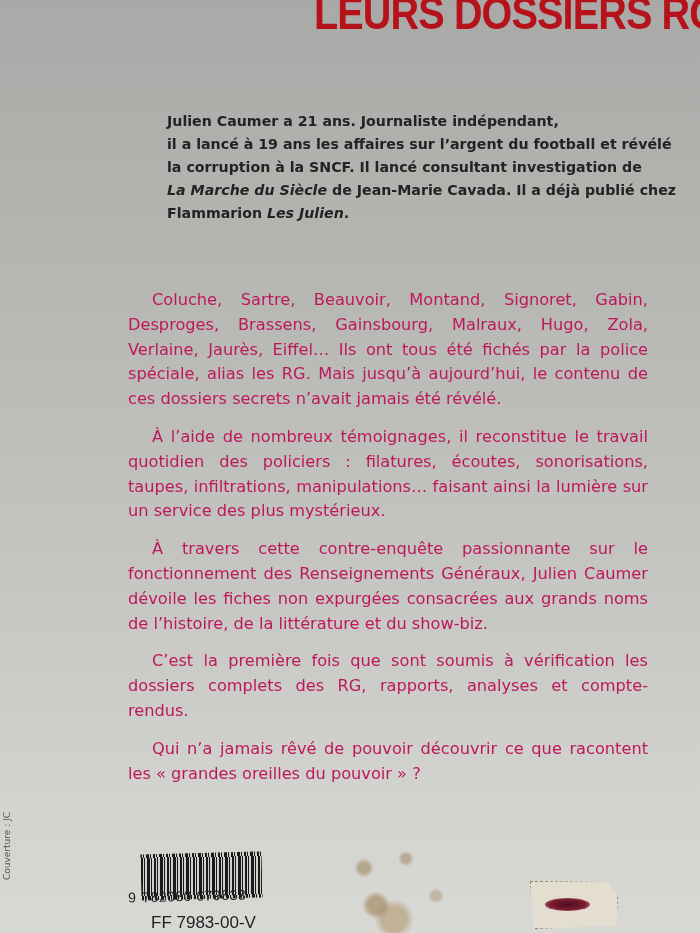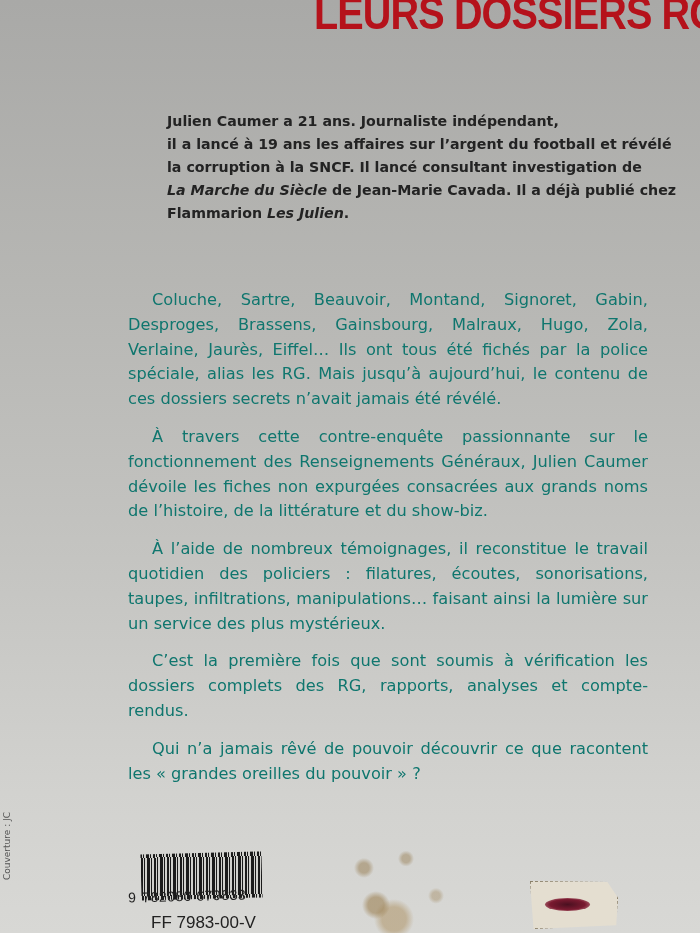--- a/index.html
+++ b/index.html
@@ -19,21 +19,21 @@
     .bio {
       position: absolute; left: 167px; top: 110px; width: 470px;
       font-family: "DejaVu Sans", sans-serif; font-weight: bold;
       font-size: 14.2px; line-height: 23px; color: #232323;
     }
     .bio .line { display: block; white-space: nowrap; }
     .bio i { font-style: italic; }
     .body-text {
       position: absolute; left: 128px; top: 288px; width: 520px;
       font-family: "DejaVu Sans", sans-serif;
-      font-size: 16.2px; line-height: 24.8px; color: #0f766e;
+      font-size: 16.2px; line-height: 24.8px; color: #be185d;
     }
     .para { margin: 0 0 13px 0; text-align: justify; text-indent: 24px; }
     .spine-credit {
       position: absolute; left: 2px; top: 880px;
       transform: rotate(-90deg); transform-origin: left top;
       font-size: 9px; color: #555; white-space: nowrap;
       font-family: "DejaVu Sans", sans-serif;
     }
     .barcode {
       position: absolute; left: 141px; top: 853px; width: 121px; height: 46px;
@@ -81,22 +81,22 @@
 <div class="bio">
   <span class="line">Julien Caumer a 21 ans. Journaliste indépendant,</span>
   <span class="line">il a lancé à 19 ans les affaires sur l’argent du football et révélé</span>
   <span class="line">la corruption à la SNCF. Il lancé consultant investigation de</span>
   <span class="line"><i>La Marche du Siècle</i><span> de Jean-Marie Cavada. Il a déjà publié chez</span></span>
   <span class="line"><span>Flammarion </span><i>Les Julien</i><span>.</span></span>
 </div>
 
 <div class="body-text">
   <p class="para">Coluche, Sartre, Beauvoir, Montand, Signoret, Gabin, Desproges, Brassens, Gainsbourg, Malraux, Hugo, Zola, Verlaine, Jaurès, Eiffel… Ils ont tous été fichés par la police spéciale, alias les RG. Mais jusqu’à aujourd’hui, le contenu de ces dossiers secrets n’avait jamais été révélé.</p>
+  <p class="para">À l’aide de nombreux témoignages, il reconstitue le travail quotidien des policiers : filatures, écoutes, sonorisations, taupes, infiltrations, manipulations… faisant ainsi la lumière sur un service des plus mystérieux.</p>
   <p class="para">À travers cette contre-enquête passionnante sur le fonctionnement des Renseignements Généraux, Julien Caumer dévoile les fiches non expurgées consacrées aux grands noms de l’histoire, de la littérature et du show-biz.</p>
-  <p class="para">À l’aide de nombreux témoignages, il reconstitue le travail quotidien des policiers : filatures, écoutes, sonorisations, taupes, infiltrations, manipulations… faisant ainsi la lumière sur un service des plus mystérieux.</p>
   <p class="para">C’est la première fois que sont soumis à vérification les dossiers complets des RG, rapports, analyses et compte-rendus.</p>
   <p class="para">Qui n’a jamais rêvé de pouvoir découvrir ce que racontent les « grandes oreilles du pouvoir » ?</p>
 </div>
 
 <div class="spine-credit">Couverture : JC</div>
 
 <div class="barcode"></div>
 <div class="isbn">
   <span class="first">9</span><span>782080 679833</span>
 </div>

